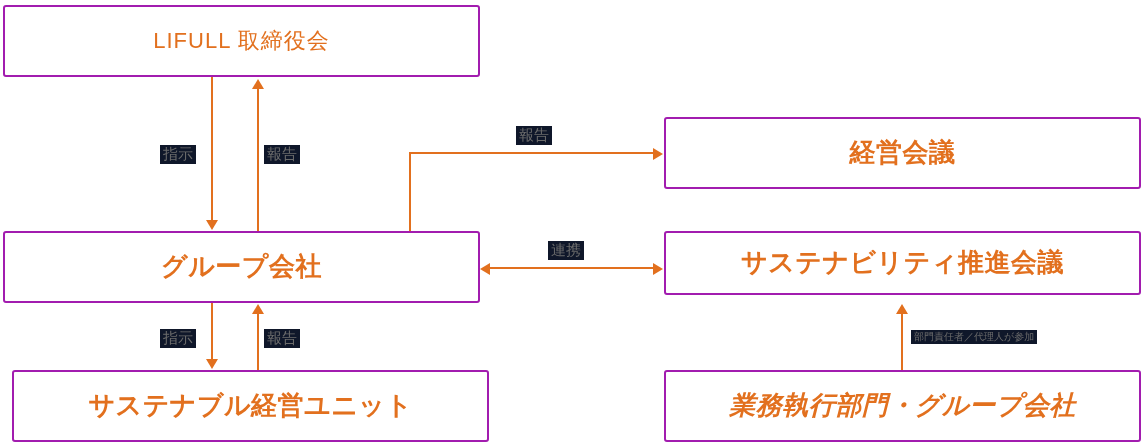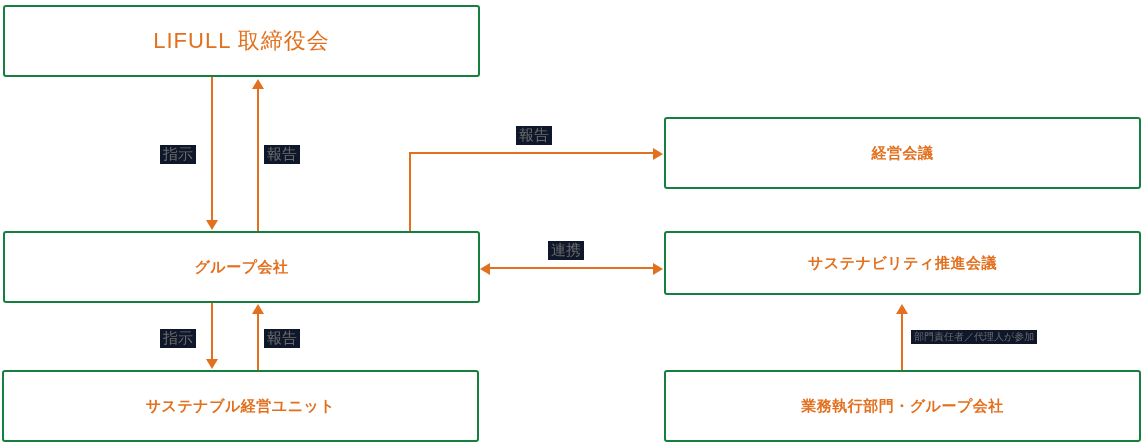--- a/index.html
+++ b/index.html
@@ -13,53 +13,53 @@
   #diagram {
     position: relative;
     width: 1145px;
     height: 446px;
     background: #ffffff;
     overflow: hidden;
   }
   .node {
     position: absolute;
     box-sizing: border-box;
-    border: 2px solid #15803d;
+    border: 2px solid #a21caf;
     border-radius: 3px;
     background: #ffffff;
     display: flex;
     align-items: center;
     justify-content: center;
     color: #E2701E;
     text-align: center;
     line-height: 1.3;
     z-index: 3;
   }
   .node-label {
     display: block;
     white-space: nowrap;
   }
   .node.bold .node-label {
     font-weight: bold;
-    font-size: 15px;
+    font-size: 26px;
     letter-spacing: 0.5px;
   }
   .node.light .node-label {
     font-weight: normal;
     font-size: 22px;
     letter-spacing: 1px;
   }
 
   
   #node-board         { left: 3px;   top: 5px;   width: 477px; height: 72px; }
   #node-hq            { left: 3px;   top: 231px; width: 477px; height: 72px; }
-  #node-unit          { left: 2px;   top: 370px; width: 477px; height: 72px; }
+  #node-unit          { left: 12px;   top: 370px; width: 477px; height: 72px; }
   #node-mgmt-meeting  { left: 664px; top: 117px; width: 477px; height: 72px; }
   #node-sus-meeting   { left: 664px; top: 231px; width: 477px; height: 64px; }
-  #node-exec          { left: 664px; top: 370px; width: 477px; height: 72px; }
+  #node-exec          { left: 664px; top: 370px; width: 477px; height: 72px; font-style: italic; }
 
   
   .edge {
     position: absolute;
     background: #E2701E;
     z-index: 1;
   }
   .v-line { width: 2px; }
   .h-line { height: 2px; }
 

